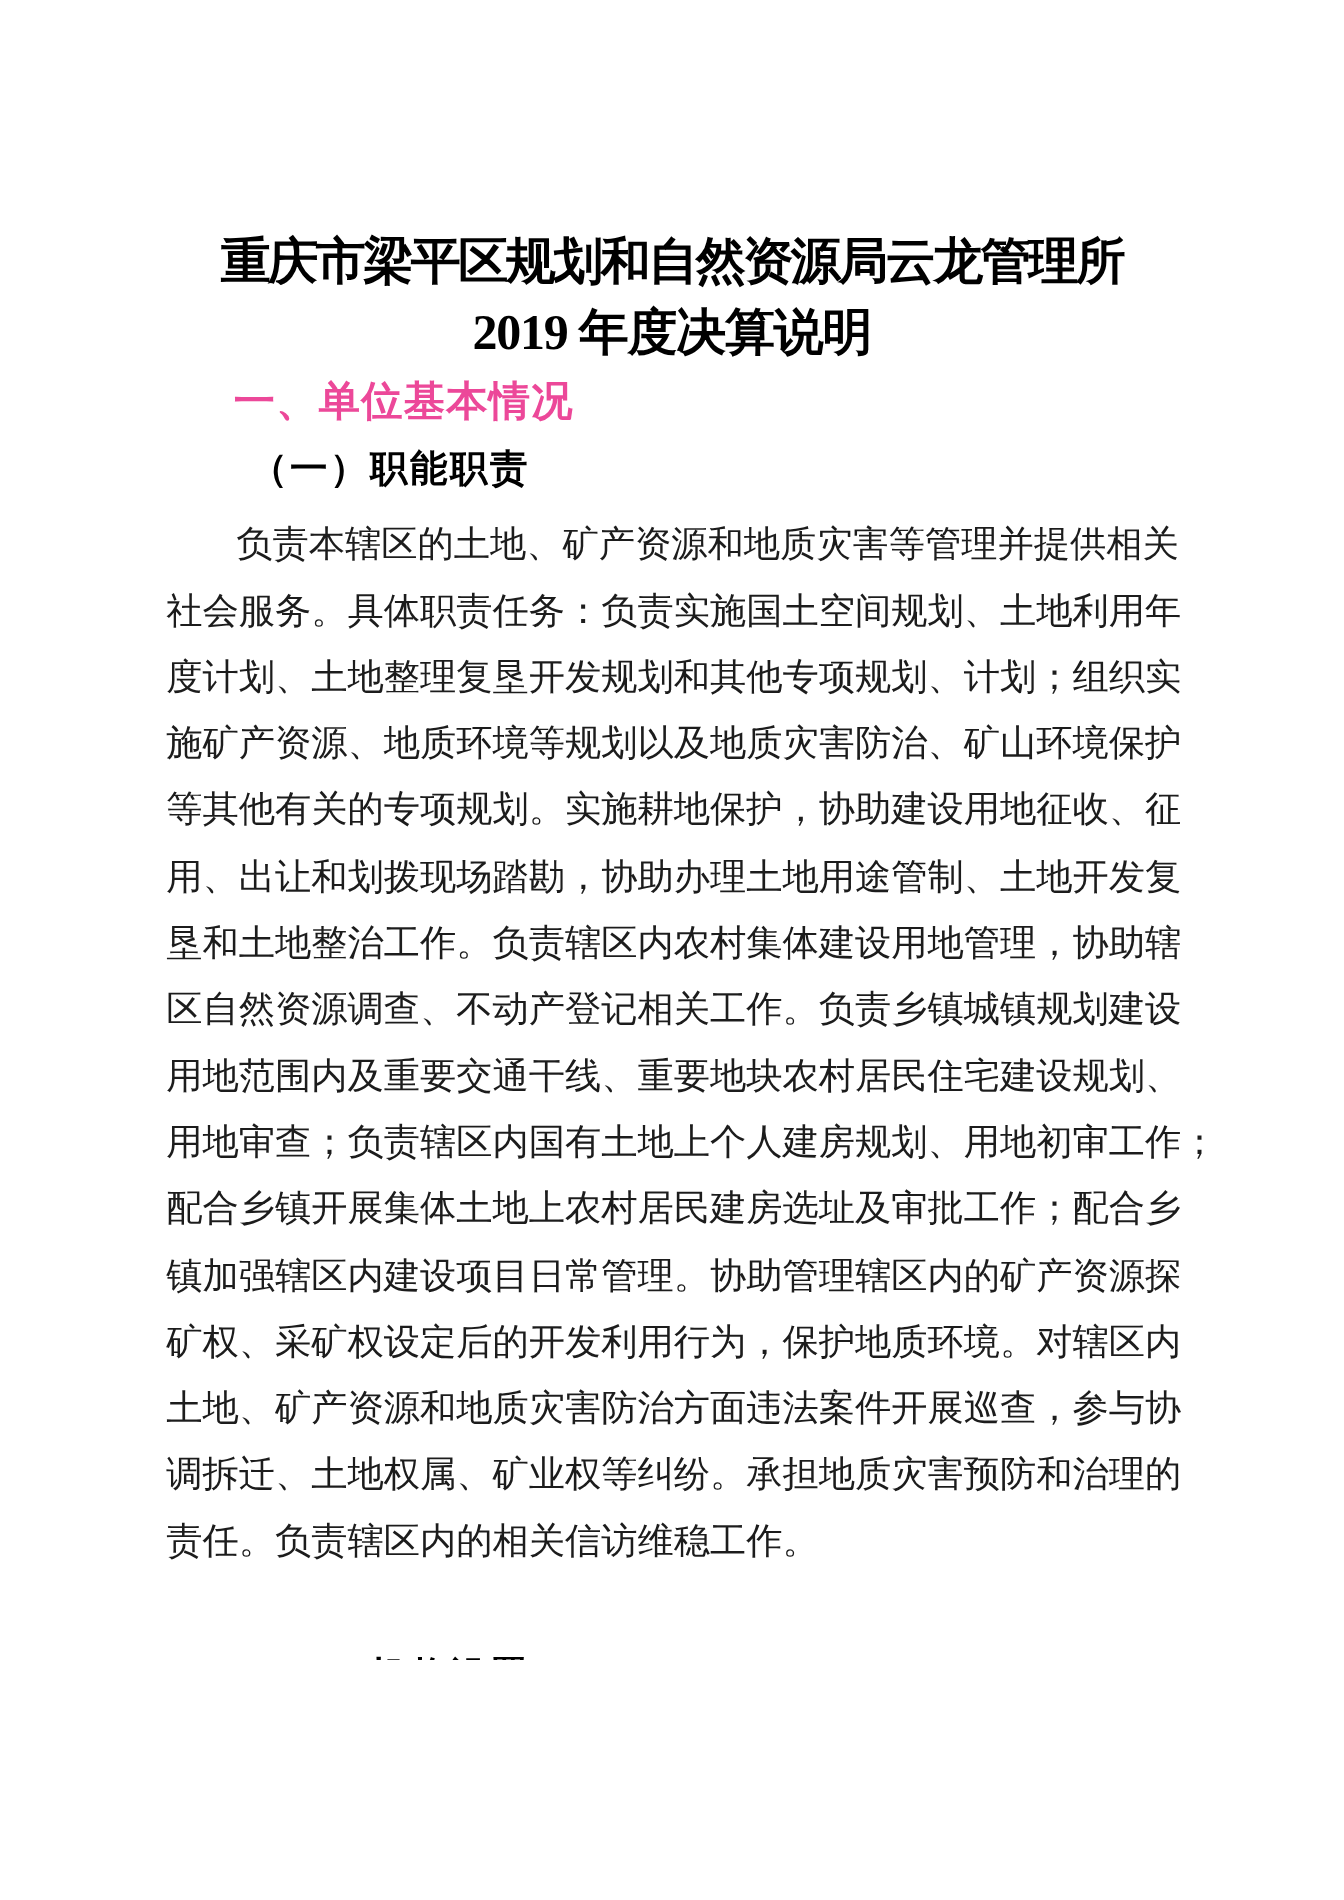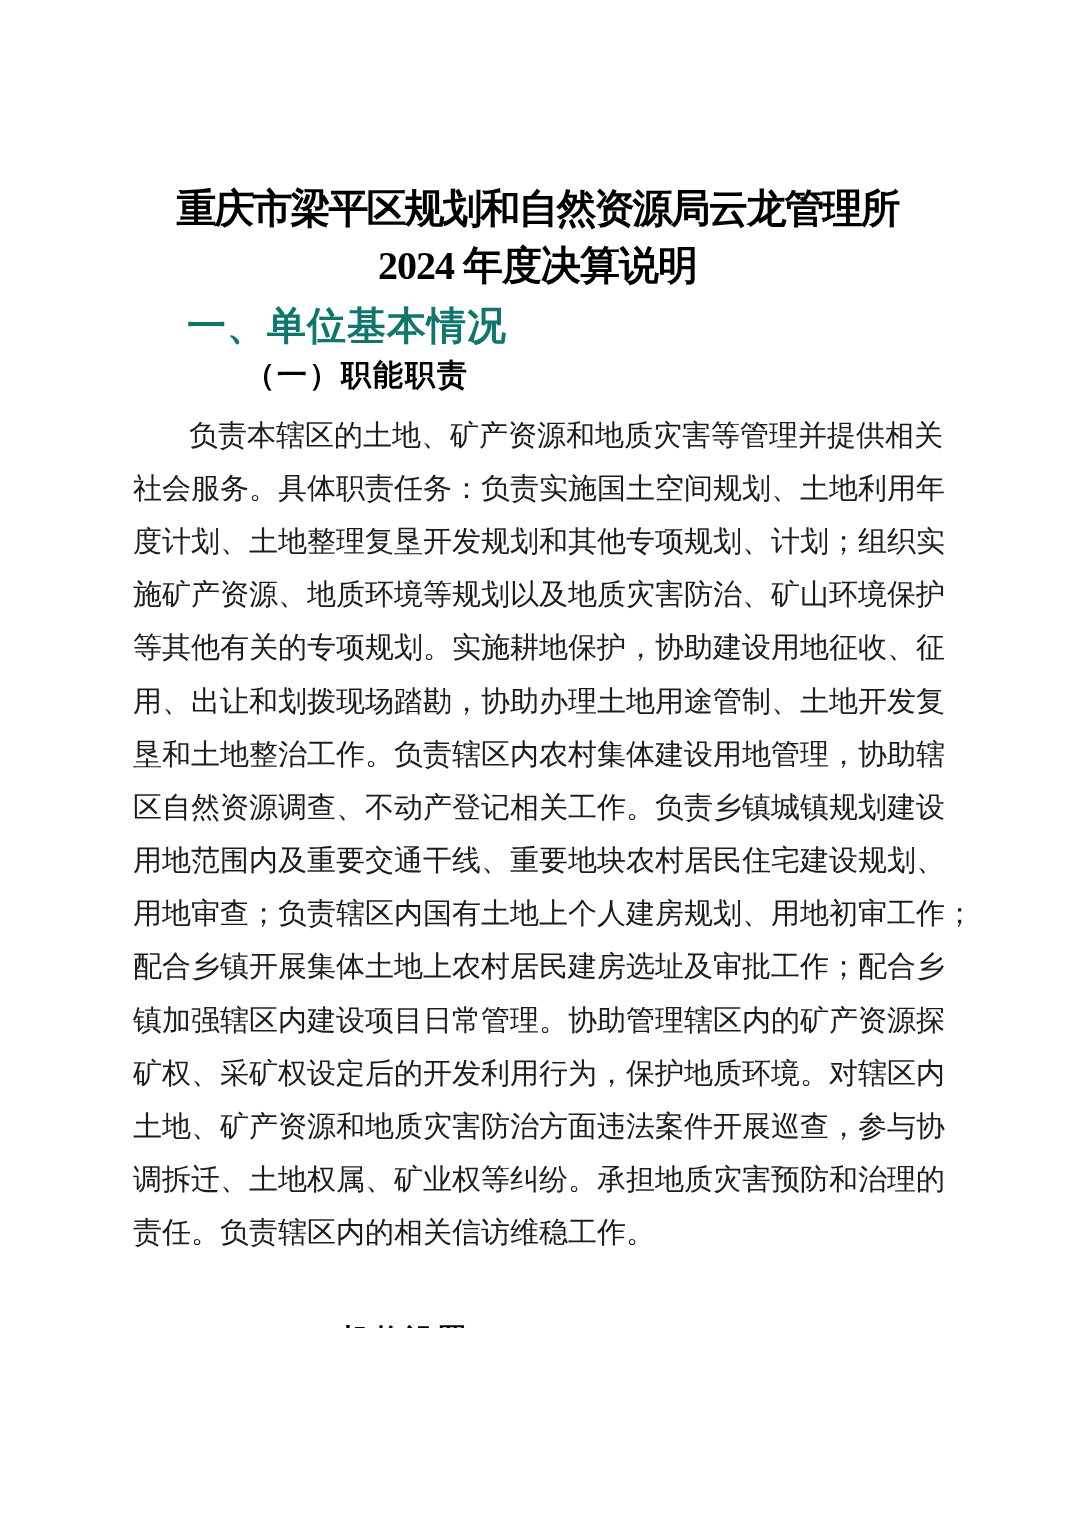--- a/index.html
+++ b/index.html
@@ -34,33 +34,32 @@
     top: 238px;
     font-size: 40px;
     letter-spacing: -1px;
   }
   .section-h1 {
     position: absolute;
     top: 299px;
     left: 187px;
     font-family: Liberation Mono, monospace;
     font-weight: 700;
-    font-size: 39px;
+    font-size: 33px;
     letter-spacing: 1px;
-    color: #0f766e;
+    color: #ec4899;
   }
   .section-h2 {
     position: absolute;
     left: 200px;
     font-family: "Liberation Serif", "DejaVu Serif", serif;
     font-weight: 700;
     font-size: 30px;
     letter-spacing: 2px;
     color: #000000;
-    margin-left: 45px;
   }
   #subsection-1 { top: 355px; }
   #subsection-2 { top: 1320px; }
   .paragraph {
     position: absolute;
     top: 409px;
     left: 133px;
     width: 809px;
     font-family: "Liberation Serif", "DejaVu Serif", serif;
     font-size: 29px;
@@ -89,21 +88,21 @@
     color: #222222;
   }
 </style>
 </head>
 <body>
 
 <div class="page">
 
   <div class="title" id="title-line1">重庆市梁平区规划和自然资源局云龙管理所</div>
 
-  <div class="title" id="title-line2">2024 年度决算说明</div>
+  <div class="title" id="title-line2">2019 年度决算说明</div>
 
   <div class="section-h1">一、单位基本情况</div>
 
   <div class="section-h2" id="subsection-1">（一）职能职责</div>
 
   <div class="paragraph">
       <div class="body-line first-line">
         <span>负</span>
         <span>责</span>
         <span>本</span>

